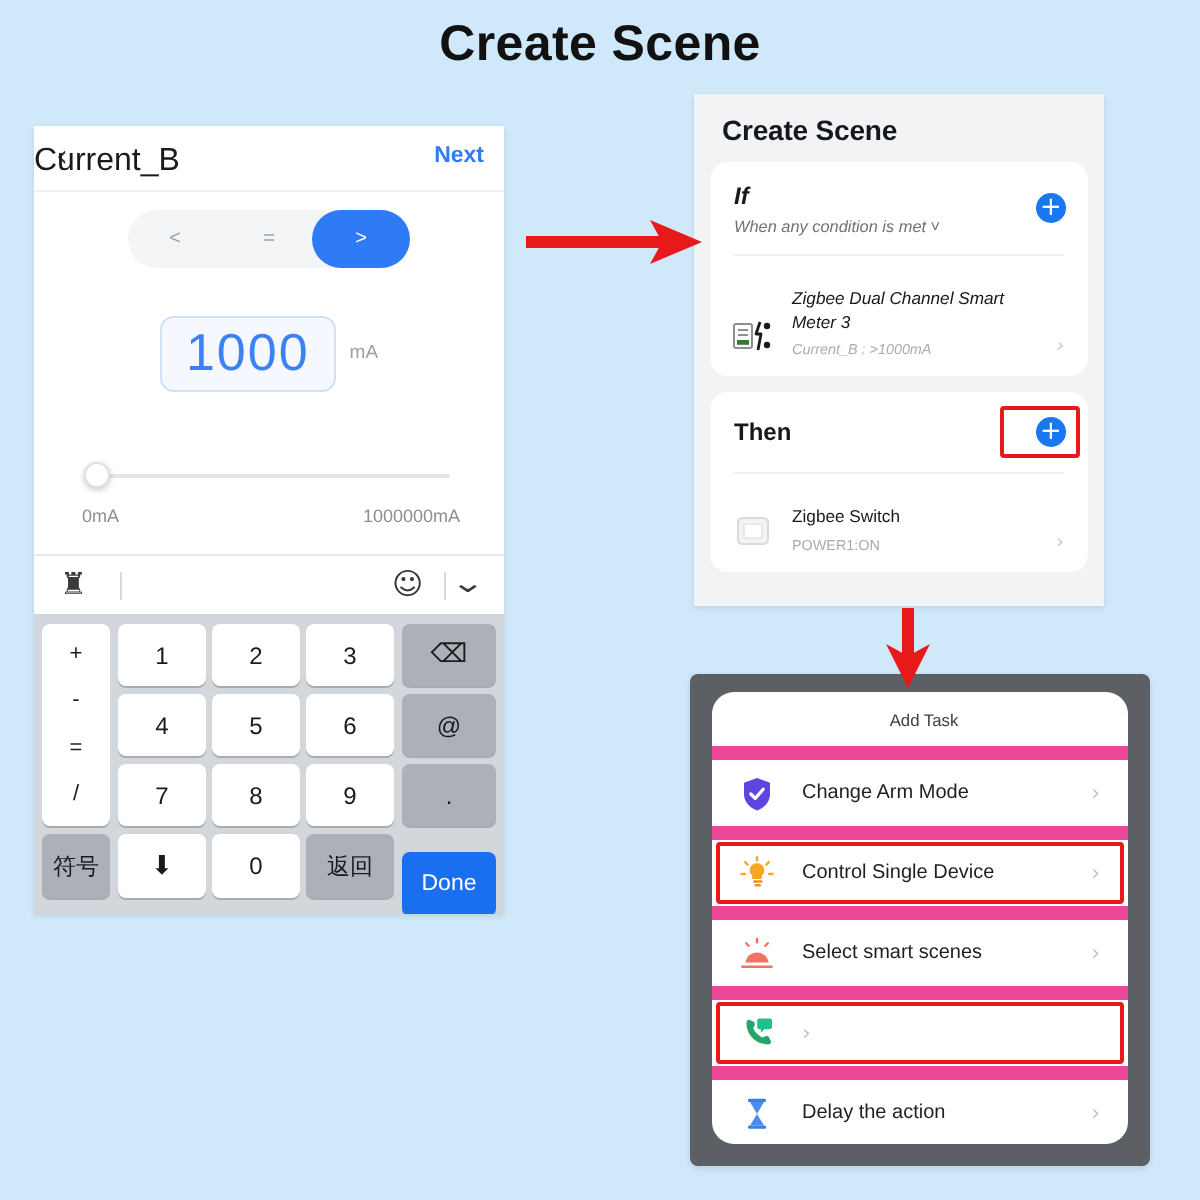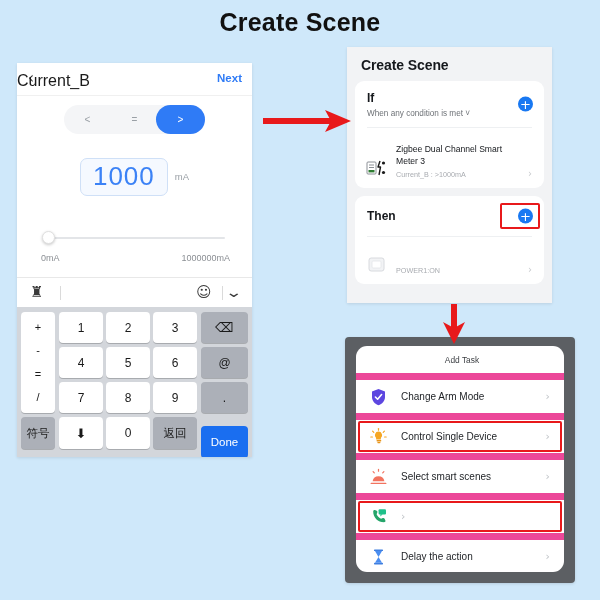--- a/index.html
+++ b/index.html
@@ -159,20 +159,21 @@
     overflow: hidden;
     box-shadow: 0 1px 3px rgba(0,0,0,0.10);
   }
   .tr-head { padding: 10px 14px 0 14px; background: #f2f3f5; }
   .tr-title { font-size: 14px; font-weight: bold; color: #15181c; letter-spacing: -0.1px; }
   .tr-sub { font-size: 8.5px; color: #a8abb0; margin-top: 4px; }
 
   .card {
     background: #fff; border-radius: 9px; margin: 8px 8px 0 8px;
     position: relative;
+    font-style: italic;
   }
   .card-ifhead { padding: 10px 12px 9px 12px; position: relative; }
   .card-iftitle { font-size: 12px; font-weight: bold; color: #15181c; }
   .card-ifsub { font-size: 8.2px; color: #6e7277; margin-top: 4px; }
   .plus-btn {
     position: absolute; right: 11px; top: 50%; transform: translateY(-50%);
     width: 15px; height: 15px; border-radius: 50%;
     background: #1878f2; color: #fff;
     display: flex; align-items: center; justify-content: center;
     font-size: 13px; line-height: 1; font-family: "DejaVu Sans", sans-serif;
@@ -363,20 +364,21 @@
       </div>
       <div class="divider"></div>
       <div class="dev-row">
         <div class="dev-ico">
           <svg width="20" height="19" viewBox="0 0 20 19">
             <rect x="2" y="3" width="15" height="13" rx="2.2" fill="#f2f3f5" stroke="#d8dade" stroke-width="1"></rect>
             <rect x="5" y="6" width="9" height="7" rx="1" fill="#ffffff" stroke="#e3e5e8" stroke-width="0.8"></rect>
           </svg>
         </div>
         <div class="dev-txt">
+          <div class="dev-name">Zigbee Switch</div>
           <div class="dev-sub">POWER1:ON</div>
         </div>
         <div class="chev">›</div>
       </div>
     </div>
   </div>
 
   <div class="panel-br">
     <div class="br-inner">
       <div class="br-title">Add Task</div>

